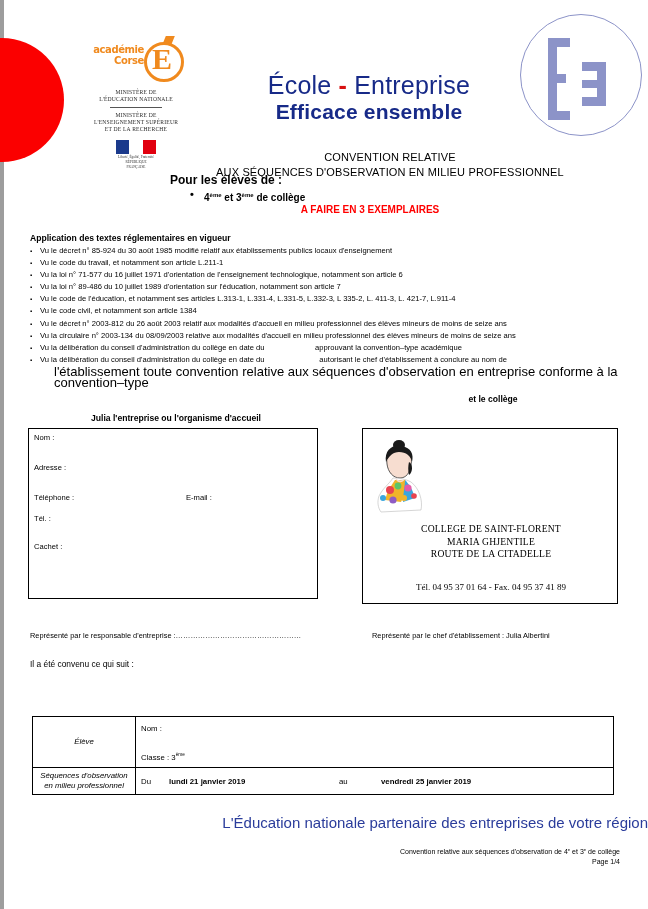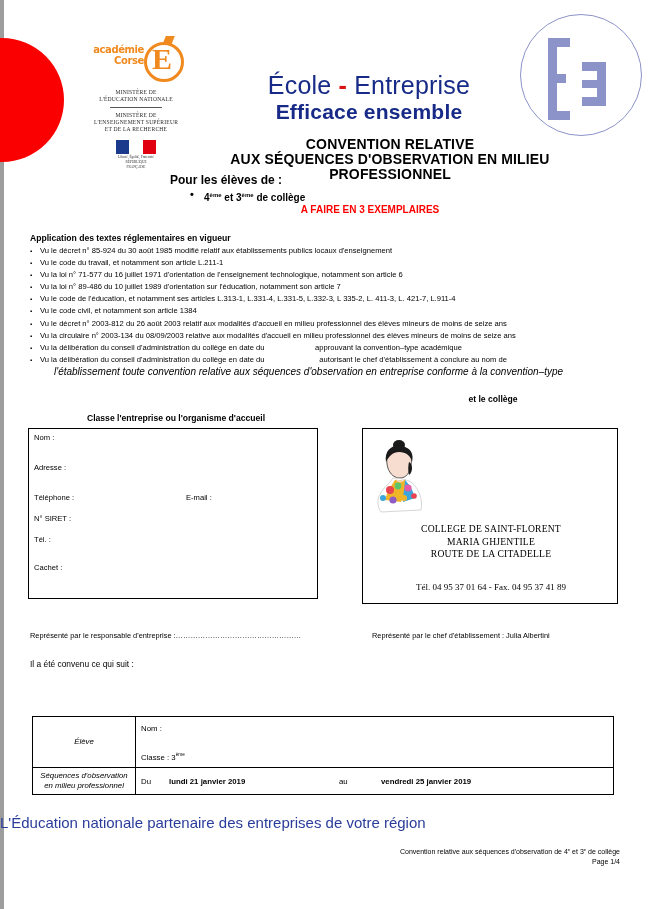--- a/index.html
+++ b/index.html
@@ -165,25 +165,25 @@
     font-size: 21px;
     line-height: 25px;
     font-weight: bold;
     color: #172a88;
     letter-spacing: 0.2px;
   }
 
   .conv-title {
     position: absolute;
     left: 170px;
-    top: 137px;
+    top: 150px;
     width: 440px;
     text-align: center;
-    font-weight: bold;
-    font-size: 14px;
+    font-weight: normal;
+    font-size: 11px;
     line-height: 15px;
     letter-spacing: 0.15px;
   }
 
   .pour-block {
     position: absolute;
     left: 170px;
     top: 172px;
     width: 400px;
   }
@@ -239,24 +239,23 @@
     white-space: pre;
   }
   .legal-item:before {
     content: "\25AA";
     position: absolute;
     left: 0px;
     top: 0px;
     font-size: 6px;
   }
   .legal-cont {
-    font-size: 10px;
+    font-size: 13px;
     line-height: 11.5px;
     padding-left: 24px;
-    font-style: italic;
   }
 
   
   .party-left-title {
     position: absolute;
     left: 28px;
     top: 413px;
     width: 296px;
     text-align: center;
     font-weight: bold;
@@ -393,21 +392,21 @@
   .dates-row .du { width: 28px; }
   .dates-row .d1 { font-weight: bold; width: 170px; }
   .dates-row .au { width: 42px; }
   .dates-row .d2 { font-weight: bold; }
 
   .footer-slogan {
     position: absolute;
     left: 0;
     top: 813px;
     width: 648px;
-    text-align: left;
+    text-align: right;
     font-size: 15px;
     line-height: 20px;
     color: #2a3c9b;
   }
   .footer-meta {
     position: absolute;
     right: 28px;
     top: 845px;
     text-align: right;
     font-size: 7px;
@@ -498,31 +497,30 @@
     <div class="legal-item">Vu la loi n° 89-486 du 10 juillet 1989 d'orientation sur l'éducation, notamment son article 7</div>
     <div class="legal-item">Vu le code de l'éducation, et notamment ses articles L.313-1, L.331-4, L.331-5, L.332-3, L 335-2, L. 411-3, L. 421-7, L.911-4</div>
     <div class="legal-item">Vu le code civil, et notamment son article 1384</div>
     <div class="legal-item">Vu le décret n° 2003-812 du 26 août 2003 relatif aux modalités d'accueil en milieu professionnel des élèves mineurs de moins de seize ans</div>
     <div class="legal-item">Vu la circulaire n° 2003-134 du 08/09/2003 relative aux modalités d'accueil en milieu professionnel des élèves mineurs de moins de seize ans</div>
     <div class="legal-item">Vu la délibération du conseil d'administration du collège en date du                        approuvant la convention–type académique</div>
     <div class="legal-item">Vu la délibération du conseil d'administration du collège en date du                          autorisant le chef d'établissement à conclure au nom de</div>
     <div class="legal-cont">l'établissement toute convention relative aux séquences d'observation en entreprise conforme à la convention–type</div>
   </div>
 
-  <div class="party-left-title">Classe l'entreprise ou l'organisme d'accueil</div>
+  <div class="party-left-title">Julia l'entreprise ou l'organisme d'accueil</div>
   <div class="party-right-title">et le collège</div>
 
   <div class="box-left">
     <div class="field">Nom :</div>
     <div class="field gap-lg">Adresse :</div>
     <div class="field gap-lg">
       <span>Téléphone :</span>
       <span class="inline-right">E-mail :</span>
     </div>
-    <div class="field gap-sm">N° SIRET :</div>
     <div class="field gap-sm">Tél. :</div>
     <div class="field gap-md">Cachet :</div>
   </div>
 
   <div class="box-right">
     <svg class="college-illus" viewBox="0 0 62 80">
       <ellipse cx="28" cy="7" rx="6" ry="5" fill="#1a1a1a"></ellipse>
       <path d="M16 26 C14 13 21 8 29 9 C38 10 42 17 40 27 C39 35 35 40 29 40 C22 40 17 34 16 26 Z" fill="#f7ddd0" stroke="#333" stroke-width="0.8"></path>
       <path d="M15 24 C13 12 22 6 31 8 C40 10 43 16 41 24 C40 18 35 14 28 14 C22 14 18 18 15 24 Z" fill="#1a1a1a"></path>
       <path d="M38 24 C42 26 42 34 38 37 C37 33 37 28 38 24 Z" fill="#1a1a1a"></path>

